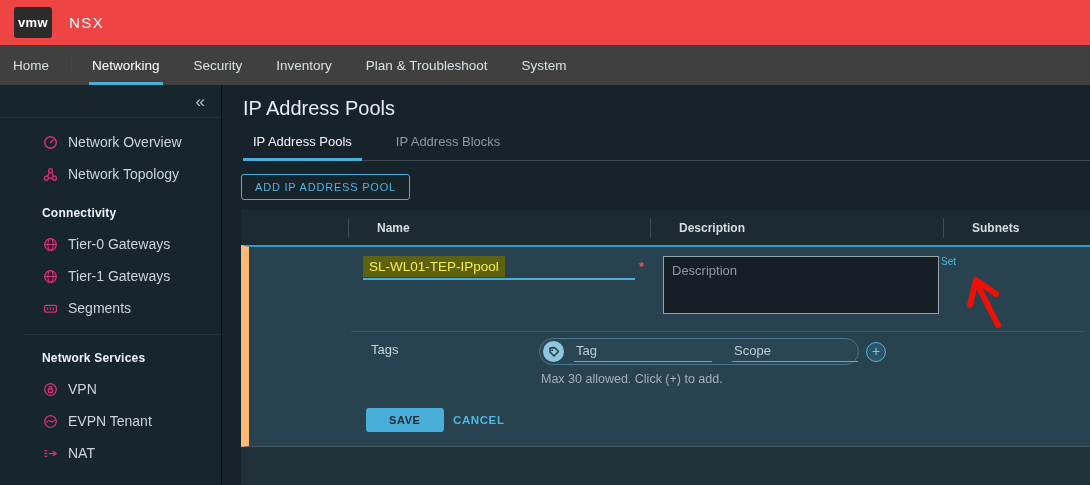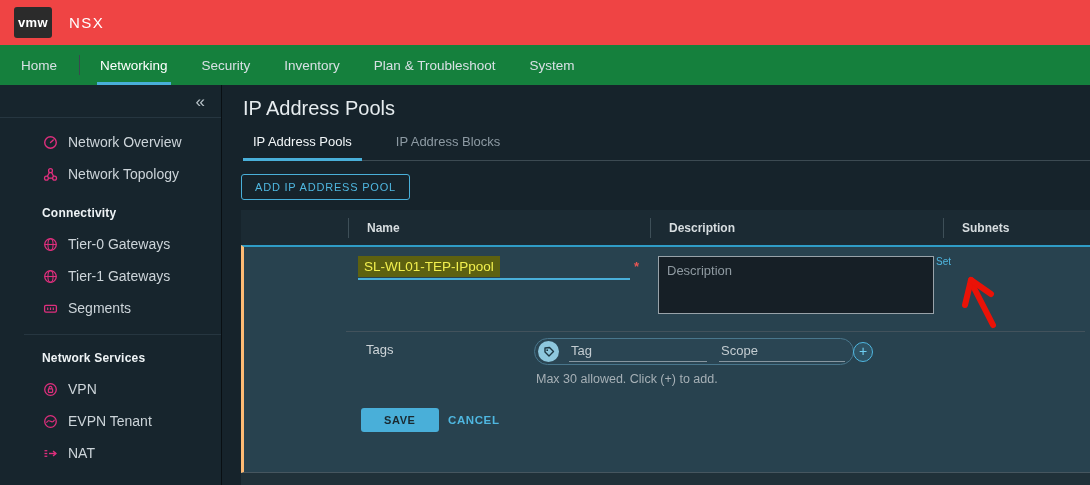--- a/index.html
+++ b/index.html
@@ -7,21 +7,21 @@
   body { font-family:"Liberation Sans", sans-serif; background:#16232b; }
   .app { position:relative; width:1090px; height:485px; }
 
   
   .topbar { height:45px; background:#ef4444; display:flex; align-items:center; padding-left:14px; }
   .vmw-logo { width:38px; height:31px; background:#2b2b2b; border-radius:3px; display:flex; align-items:center; justify-content:center;
               color:#fff; font-weight:bold; font-size:13px; letter-spacing:0.3px; }
   .product-name { color:#fff; font-size:15px; letter-spacing:1.5px; margin-left:17px; }
 
   
-  .navbar { height:40px; background:#15803d; display:flex; align-items:stretch; padding-left:18px; }
+  .navbar { height:40px; background:#404040; display:flex; align-items:stretch; padding-left:10px; }
   .nav-item { display:flex; align-items:center; padding:0 3px; margin-right:28px; color:#d8e0e4; font-size:13.5px;
               border-bottom:3px solid transparent; padding-top:3px; cursor:pointer; }
   .nav-item.active { color:#fff; border-bottom-color:#49afd9; }
   .nav-item:first-child { margin-right:0; }
   .nav-divider { width:1px; background:#39494f; margin:10px 17px 10px 19px; }
 
   
   .body-row { display:flex; height:400px; }
 
   
@@ -44,49 +44,49 @@
   .tab { font-size:13px; padding:0 10px 9px 10px; margin-right:24px; color:#8d9aa3; border-bottom:3px solid transparent;
          margin-bottom:-1px; cursor:pointer; }
   .tab.active { color:#f2f6f8; border-bottom-color:#49afd9; }
   .toolbar { padding:13px 0 0 19px; }
   .btn-outline { background:transparent; border:1px solid #49afd9; color:#4fb7e0; font-size:11px; letter-spacing:0.8px;
                  border-radius:3px; padding:6px 13px; font-family:inherit; cursor:pointer; }
 
   
   .table-region { margin-left:19px; margin-top:10px; }
   .thead { height:35px; background:#1b2a33; display:flex; align-items:center; }
-  .th { color:#d7dde0; font-size:12px; font-weight:bold; padding-left:18px; height:20px; line-height:20px; }
+  .th { color:#d7dde0; font-size:12px; font-weight:bold; padding-left:28px; height:20px; line-height:20px; }
   .th + .th { border-left:1px solid #3e4f58; }
   .th.c0 { width:107px; }
   .th.c1 { width:302px; }
   .th.c2 { width:293px; }
   .th.c3 { flex:1; }
 
-  .edit-row { position:relative; height:228px; background:#28424f; border-left:3px solid #fdba74;
+  .edit-row { position:relative; height:202px; background:#28424f; border-left:8px solid #fdba74;
               border-top:2px solid #2f9cc6; border-bottom:1px solid #46565f; }
   .name-highlight { position:absolute; left:114px; top:9px; background:#5d6110; color:#f2ef4e; font-size:13.5px;
                     padding:3px 6px; }
   .name-underline { position:absolute; left:114px; top:31px; width:272px; height:2px; background:#49afd9; }
   .req-star { position:absolute; left:390px; top:12px; color:#e85654; font-size:13px; font-weight:bold; }
   .desc-box { position:absolute; left:414px; top:9px; width:276px; height:58px; background:#161f26;
               border:1px solid #98a2a9; color:#8f9aa1; font-size:13px; padding:6px 8px; resize:none;
               font-family:inherit; }
   .desc-box::placeholder { color:#8f9aa1; opacity:1; }
   .set-link { position:absolute; left:692px; top:9px; color:#4fb7e0; font-size:10px; cursor:pointer; }
   .row-sep { position:absolute; left:102px; right:5px; top:84px; height:1px; background:#42525c; }
   .tags-label { position:absolute; left:122px; top:95px; color:#cdd4d8; font-size:13px; }
   .tag-pill { position:absolute; left:290px; top:91px; width:320px; height:27px; border:1px solid #49768c;
               background:#2a4553; border-radius:14px; display:flex; align-items:center; padding:0 3px; }
   .tag-circle { width:21px; height:21px; border-radius:50%; background:#8ec7dd; display:flex; align-items:center;
                 justify-content:center; flex-shrink:0; }
   .pill-input { border:none; border-bottom:1px solid #8796a0; background:transparent; color:#c3ccd1; font-size:13px;
                 margin-left:10px; padding:2px 2px 3px 2px; font-family:inherit; outline:none; }
   .pill-input::placeholder { color:#c3ccd1; opacity:1; }
   .pill-input.tag { width:138px; }
-  .pill-input.scope { width:126px; margin-left:12px; }
+  .pill-input.scope { width:126px; margin-left:20px; }
   .plus-btn { width:20px; height:20px; border-radius:50%; border:1px solid #4fb7e0; background:rgba(79,183,224,0.15);
               color:#6fd0f2; font-size:14px; line-height:17px; text-align:center; margin-left:8px; cursor:pointer; flex-shrink:0; }
   .tags-help { position:absolute; left:292px; top:125px; color:#a6b0b6; font-size:12.5px; }
   .save-btn { position:absolute; left:117px; top:161px; background:#49afd9; border:none; border-radius:3px;
               color:#1a2930; font-size:11px; font-weight:bold; letter-spacing:0.6px; padding:6px 23px;
               font-family:inherit; cursor:pointer; }
   .cancel-link { position:absolute; left:204px; top:167px; color:#4fb7e0; font-size:11.5px; font-weight:bold;
                  letter-spacing:0.6px; cursor:pointer; }
   .arrow-annot { position:absolute; left:700px; top:22px; pointer-events:none; }
 

